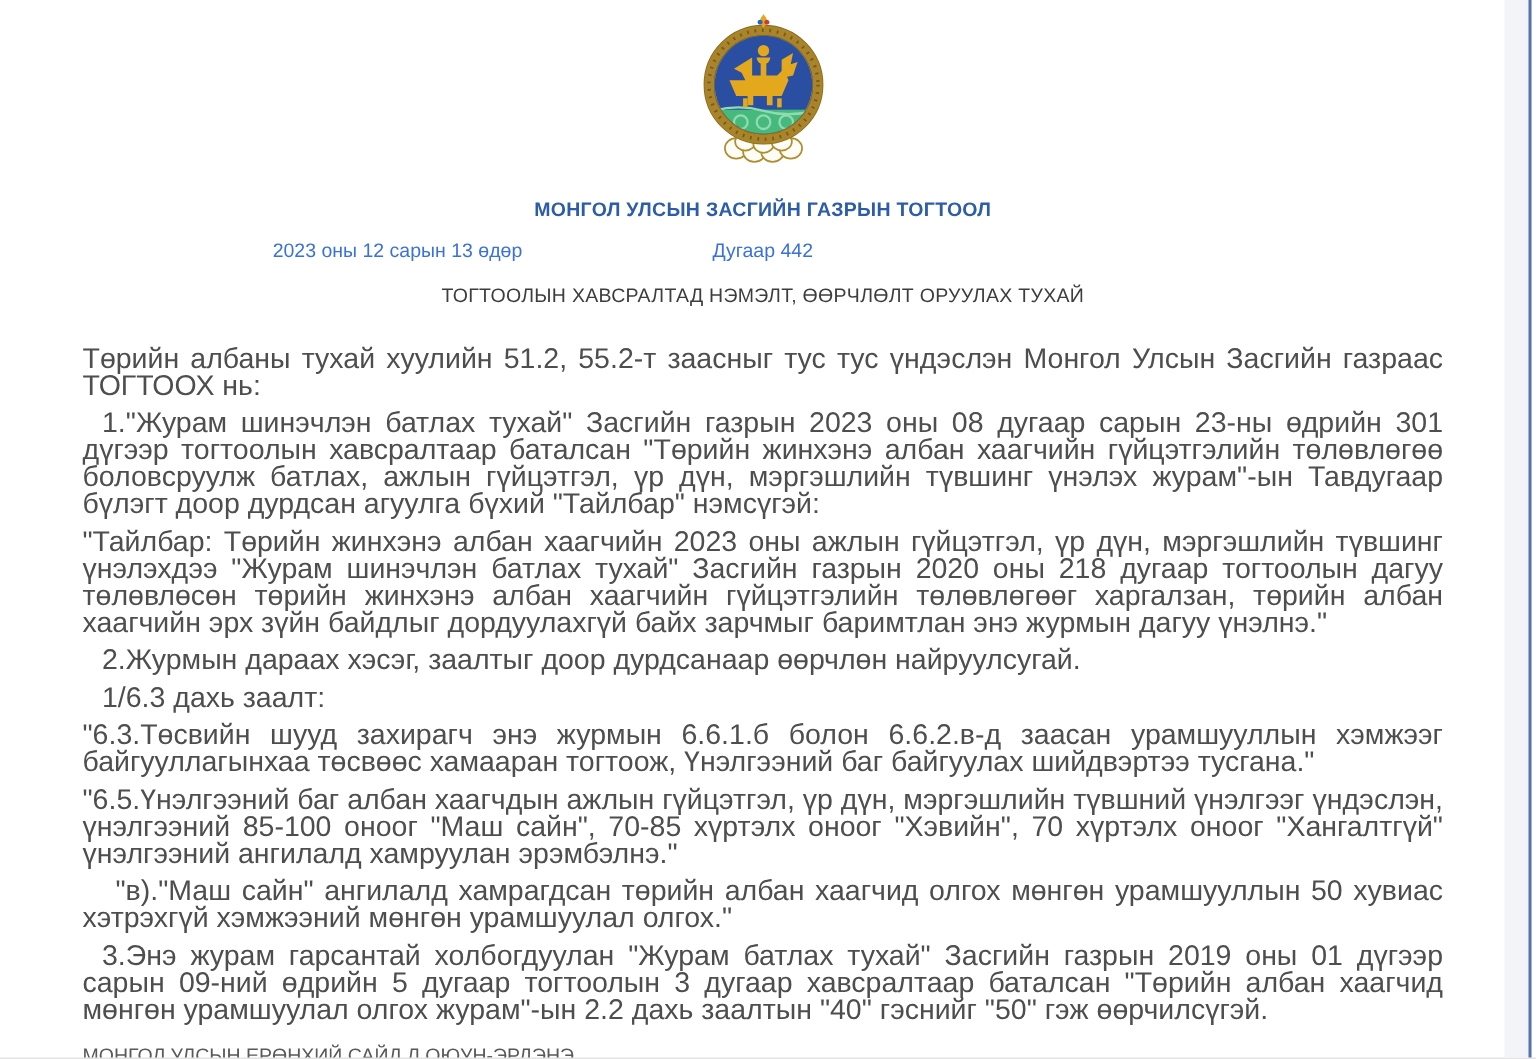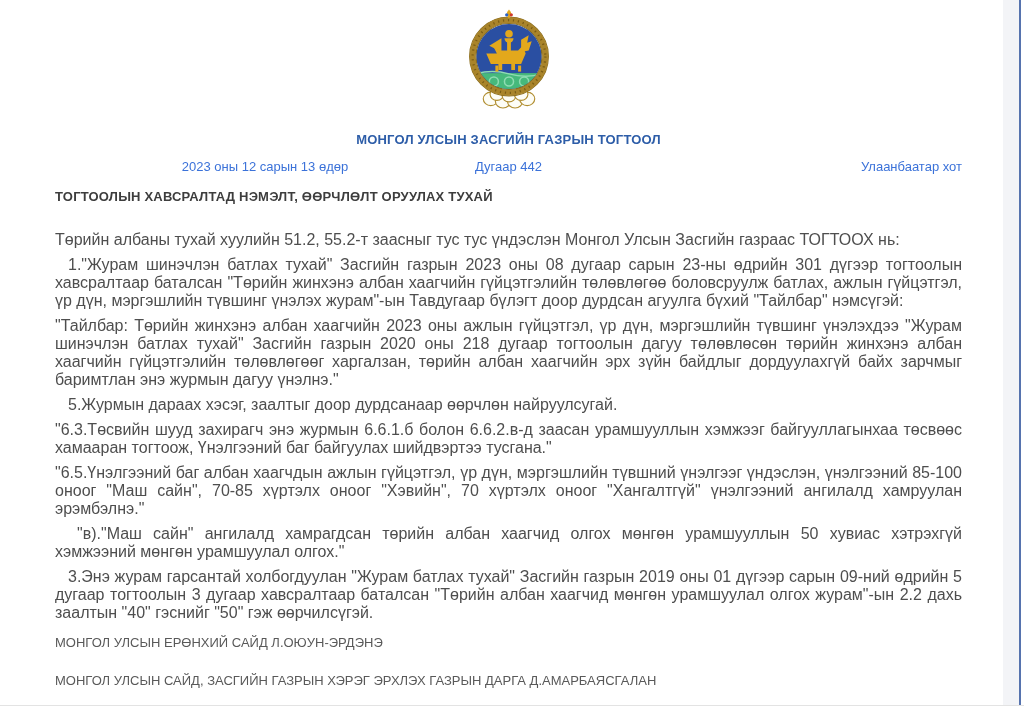--- a/index.html
+++ b/index.html
@@ -39,28 +39,29 @@
     align-items:center;
     font-size:13px;line-height:16px;
     color:#3b72d9;
   }
   .meta-left{text-align:center;}
   .meta-center{}
   .meta-right{text-align:right;}
   .meta-row a{color:#3b72d9;text-decoration:none;cursor:pointer;}
   .doc-title{
     margin-top:14px;
+    text-align:center;
     font-size:13px;line-height:16px;
-    font-weight:bold;
+    font-weight:normal;
     color:#3d3d3d;
     letter-spacing:.2px;
   }
   .body-text p{
     margin:7px 0 0 0;
-    font-size:16px;
+    font-size:19px;
     line-height:18px;
     color:#4e4e4e;
     text-align:justify;
   }
   .body-text p.first{margin-top:26px;}
   .body-text p.p-indent{text-indent:13px;}
   .body-text p.p-sub{text-indent:22px;}
   .signature{
     font-size:13px;line-height:18px;
     color:#595959;
@@ -131,30 +132,30 @@
           <circle cx="73" cy="7" r="2.2" fill="#d03a2b"></circle>
         </g>
       </svg>
     </div>
 
     <div class="org-title">МОНГОЛ УЛСЫН ЗАСГИЙН ГАЗРЫН ТОГТООЛ</div>
 
     <div class="meta-row">
       <div class="meta-left"><a>2023 оны 12 сарын 13 өдөр</a></div>
       <div class="meta-center"><a>Дугаар 442</a></div>
-      <div class="meta-right"><a>Улаанбаатар хот</a></div>
     </div>
 
     <div class="doc-title">ТОГТООЛЫН ХАВСРАЛТАД НЭМЭЛТ, ӨӨРЧЛӨЛТ ОРУУЛАХ ТУХАЙ</div>
 
     <div class="body-text">
       <p class="first">Төрийн албаны тухай хуулийн 51.2, 55.2-т заасныг тус тус үндэслэн Монгол Улсын Засгийн газраас ТОГТООХ нь:</p>
       <p class="p-indent">1."Журам шинэчлэн батлах тухай" Засгийн газрын 2023 оны 08 дугаар сарын 23-ны өдрийн 301 дүгээр тогтоолын хавсралтаар баталсан "Төрийн жинхэнэ албан хаагчийн гүйцэтгэлийн төлөвлөгөө боловсруулж батлах, ажлын гүйцэтгэл, үр дүн, мэргэшлийн түвшинг үнэлэх журам"-ын Тавдугаар бүлэгт доор дурдсан агуулга бүхий "Тайлбар" нэмсүгэй:</p>
       <p>"Тайлбар: Төрийн жинхэнэ албан хаагчийн 2023 оны ажлын гүйцэтгэл, үр дүн, мэргэшлийн түвшинг үнэлэхдээ "Журам шинэчлэн батлах тухай" Засгийн газрын 2020 оны 218 дугаар тогтоолын дагуу төлөвлөсөн төрийн жинхэнэ албан хаагчийн гүйцэтгэлийн төлөвлөгөөг харгалзан, төрийн албан хаагчийн эрх зүйн байдлыг дордуулахгүй байх зарчмыг баримтлан энэ журмын дагуу үнэлнэ."</p>
-      <p class="p-indent">5.Журмын дараах хэсэг, заалтыг доор дурдсанаар өөрчлөн найруулсугай.</p>
+      <p class="p-indent">2.Журмын дараах хэсэг, заалтыг доор дурдсанаар өөрчлөн найруулсугай.</p>
+      <p class="p-indent">1/6.3 дахь заалт:</p>
       <p>"6.3.Төсвийн шууд захирагч энэ журмын 6.6.1.б болон 6.6.2.в-д заасан урамшууллын хэмжээг байгууллагынхаа төсвөөс хамааран тогтоож, Үнэлгээний баг байгуулах шийдвэртээ тусгана."</p>
       <p>"6.5.Үнэлгээний баг албан хаагчдын ажлын гүйцэтгэл, үр дүн, мэргэшлийн түвшний үнэлгээг үндэслэн, үнэлгээний 85-100 оноог "Маш сайн", 70-85 хүртэлх оноог "Хэвийн", 70 хүртэлх оноог "Хангалтгүй" үнэлгээний ангилалд хамруулан эрэмбэлнэ."</p>
       <p class="p-sub">"в)."Маш сайн" ангилалд хамрагдсан төрийн албан хаагчид олгох мөнгөн урамшууллын 50 хувиас хэтрэхгүй хэмжээний мөнгөн урамшуулал олгох."</p>
       <p class="p-indent">3.Энэ журам гарсантай холбогдуулан "Журам батлах тухай" Засгийн газрын 2019 оны 01 дүгээр сарын 09-ний өдрийн 5 дугаар тогтоолын 3 дугаар хавсралтаар баталсан "Төрийн албан хаагчид мөнгөн урамшуулал олгох журам"-ын 2.2 дахь заалтын "40" гэснийг "50" гэж өөрчилсүгэй.</p>
     </div>
 
     <div class="signature sig-1">МОНГОЛ УЛСЫН ЕРӨНХИЙ САЙД Л.ОЮУН-ЭРДЭНЭ</div>
     <div class="signature sig-2">МОНГОЛ УЛСЫН САЙД, ЗАСГИЙН ГАЗРЫН ХЭРЭГ ЭРХЛЭХ ГАЗРЫН ДАРГА Д.АМАРБАЯСГАЛАН</div>
 
   </div>

